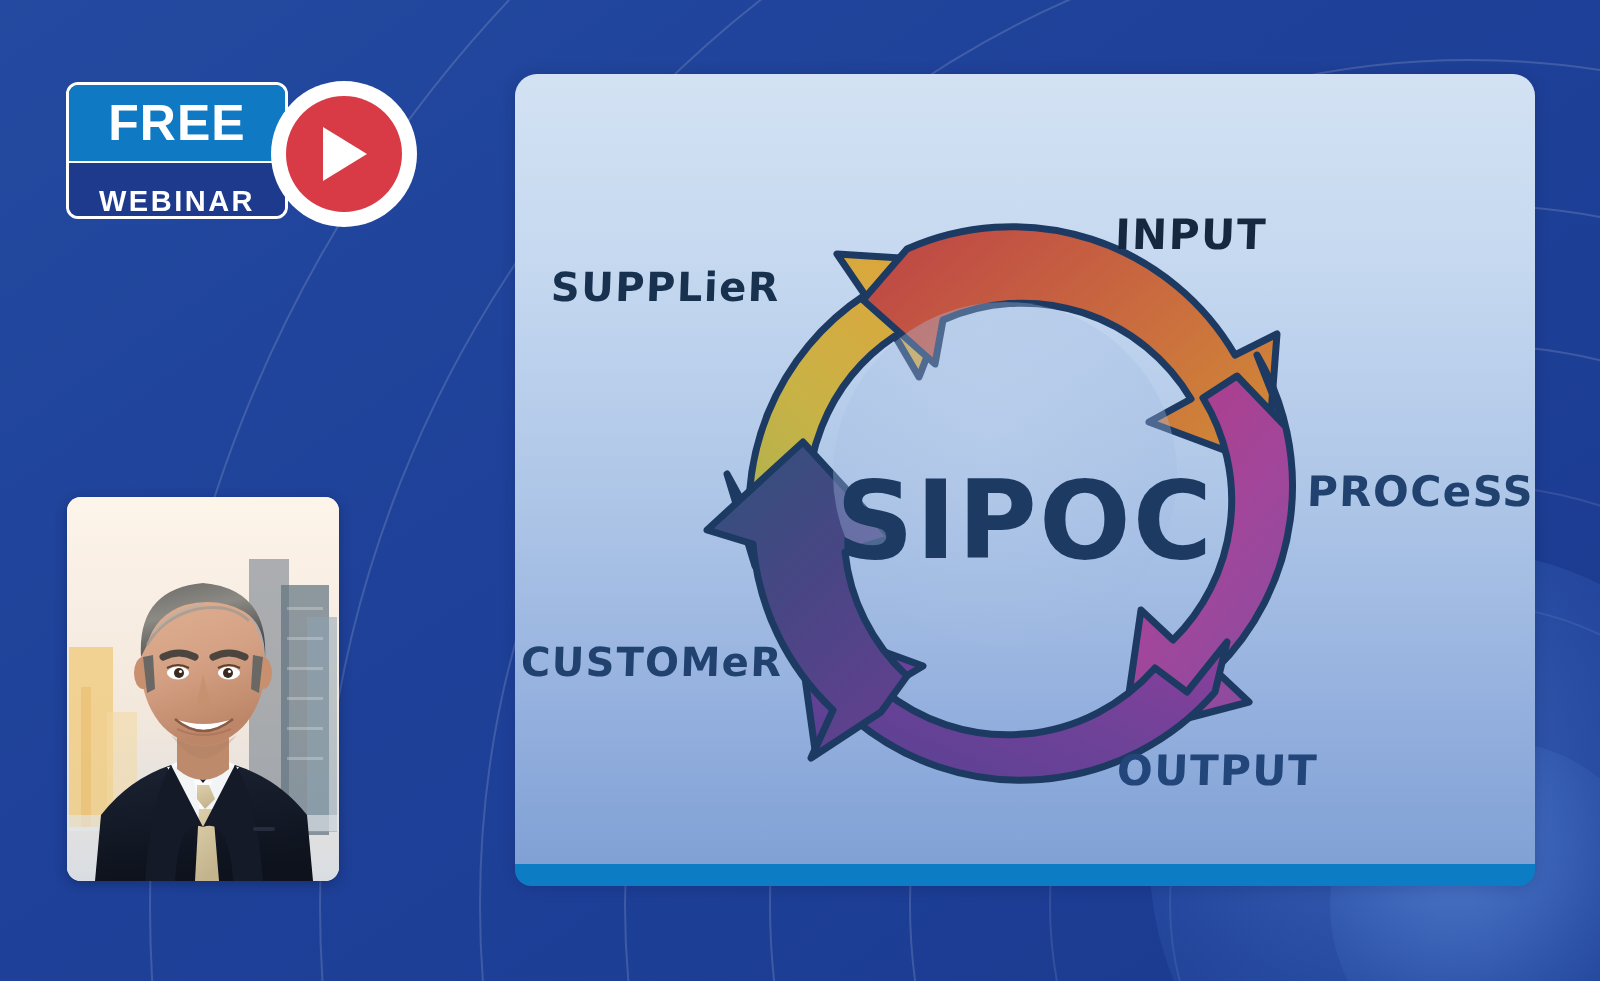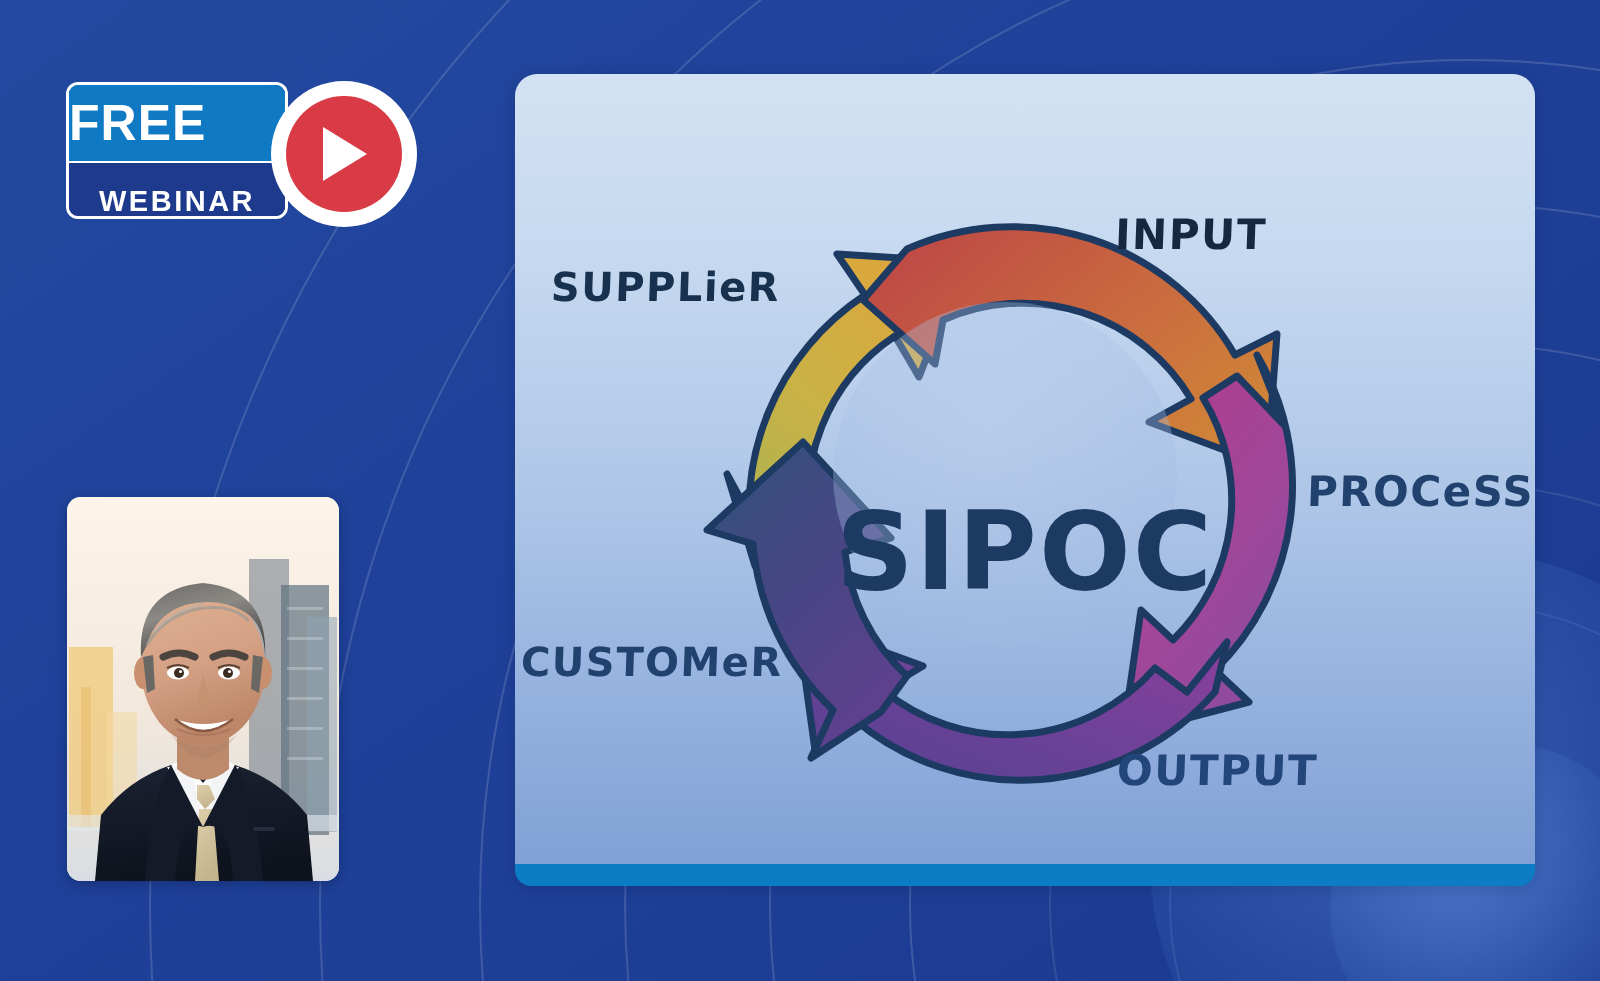--- a/index.html
+++ b/index.html
@@ -75,21 +75,21 @@
   }
   #label-supplier { left: 36px;  top: 190px;  font-size: 40px; }
   #label-input    { left: 600px; top: 136px;  font-size: 42px; color:#16283f; }
   #label-process  { left: 792px; top: 393px;  font-size: 42px; color:#21426f; }
   #label-output   { left: 602px; top: 672px;  font-size: 42px; color:#22457a; }
   #label-customer { left: 6px;   top: 565px;  font-size: 40px; color:#21426f; }
 
   #sipoc-center-text {
     position: absolute;
     left: 0; right: 0;
-    top: 415px;
+    top: 384px;
     text-align: center;
     font-family: "DejaVu Sans", sans-serif;
     font-weight: 700;
     font-size: 108px;
     letter-spacing: 2px;
     color: #1d3a63;
     pointer-events: none;
   }
 
   
@@ -107,21 +107,21 @@
     border-radius: 12px;
     overflow: hidden;
     display: flex;
     flex-direction: column;
   }
   .badge-free {
     flex: 0 0 58%;
     background: #1079c4;
     display: flex;
     align-items: center;
-    justify-content: flex-start;
+    justify-content: center;
     border-bottom: 2px solid #ffffff;
   }
   .badge-free span {
     color: #fff;
     font-family: "Liberation Sans", sans-serif;
     font-weight: 700;
     font-size: 50px;
     letter-spacing: 1px;
     line-height: 1;
   }

